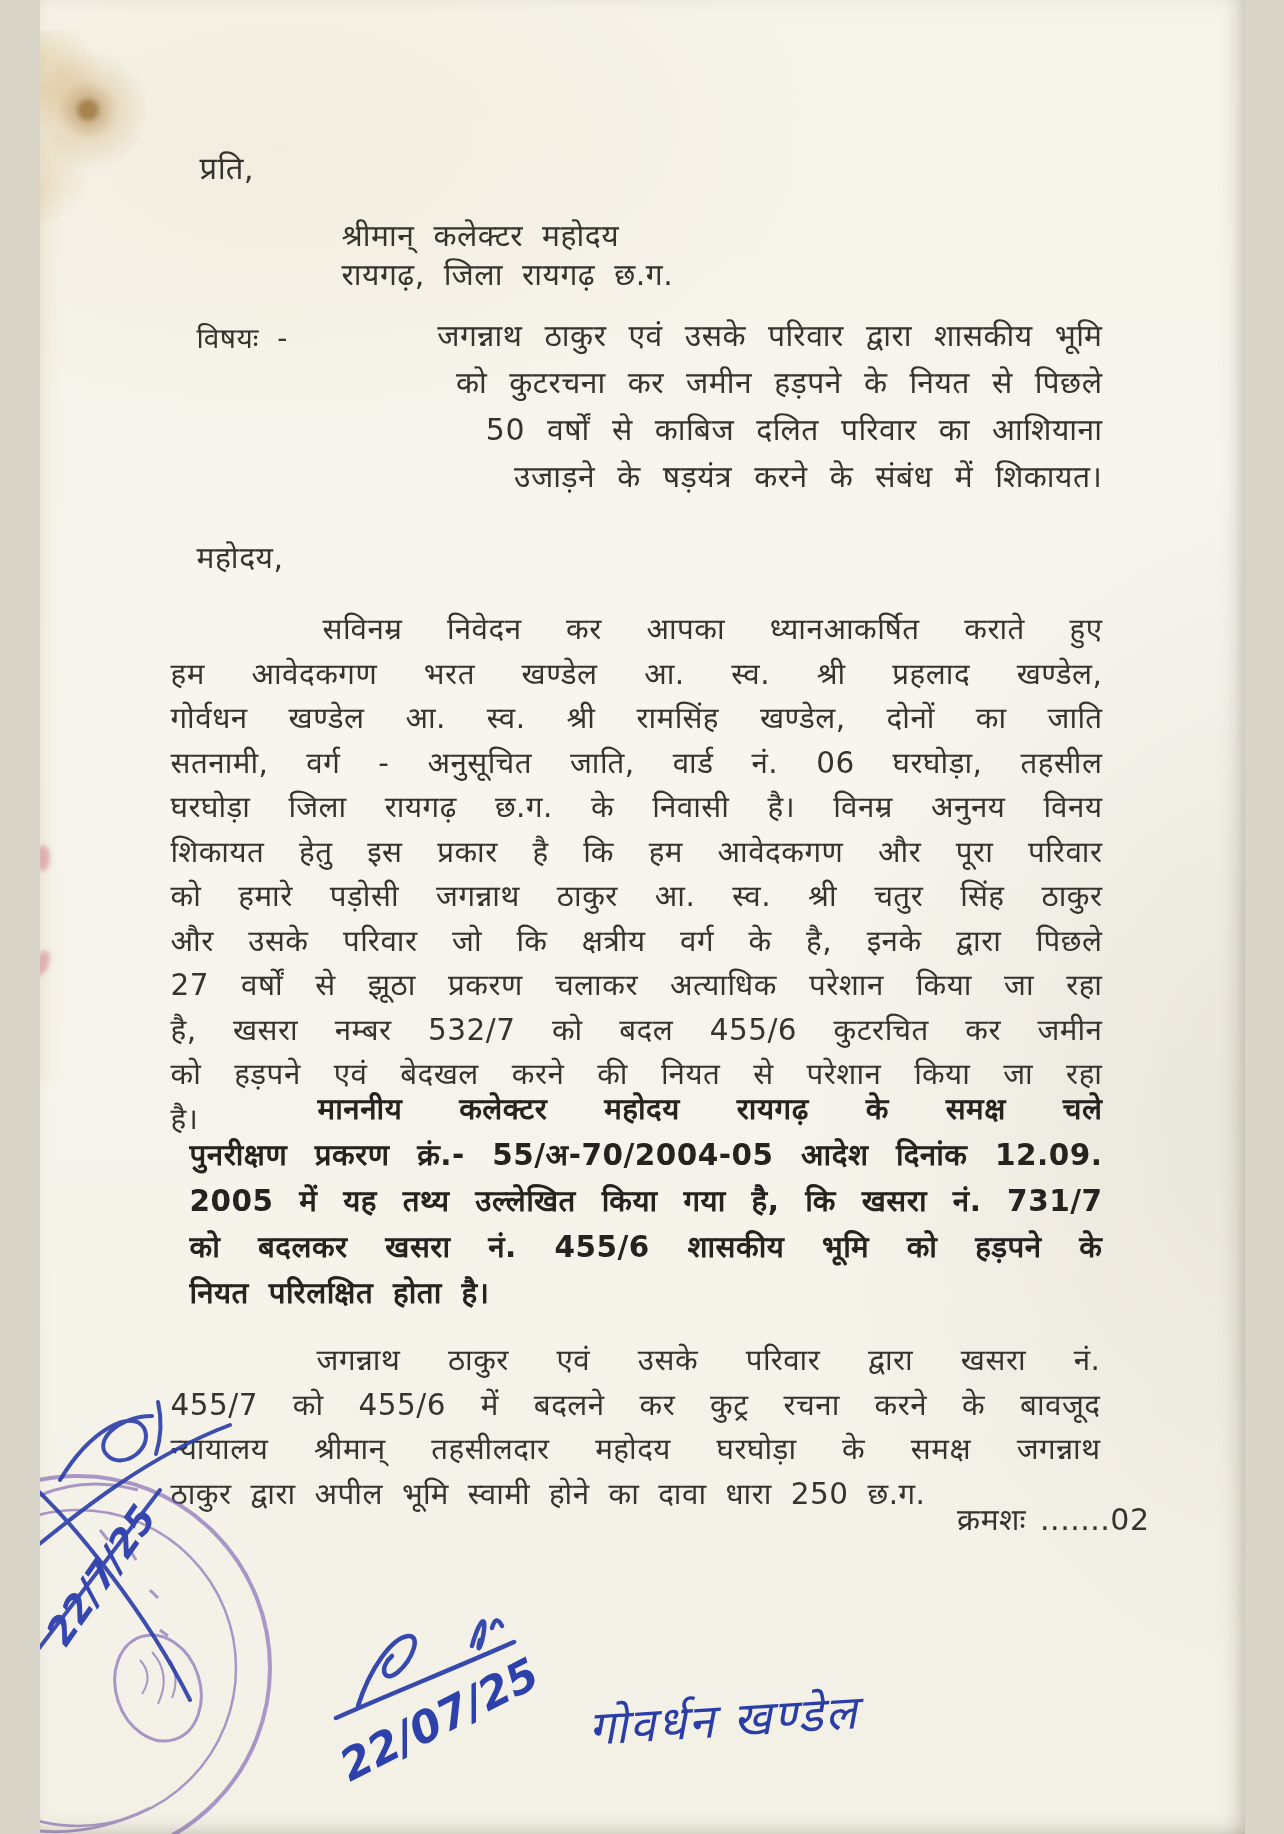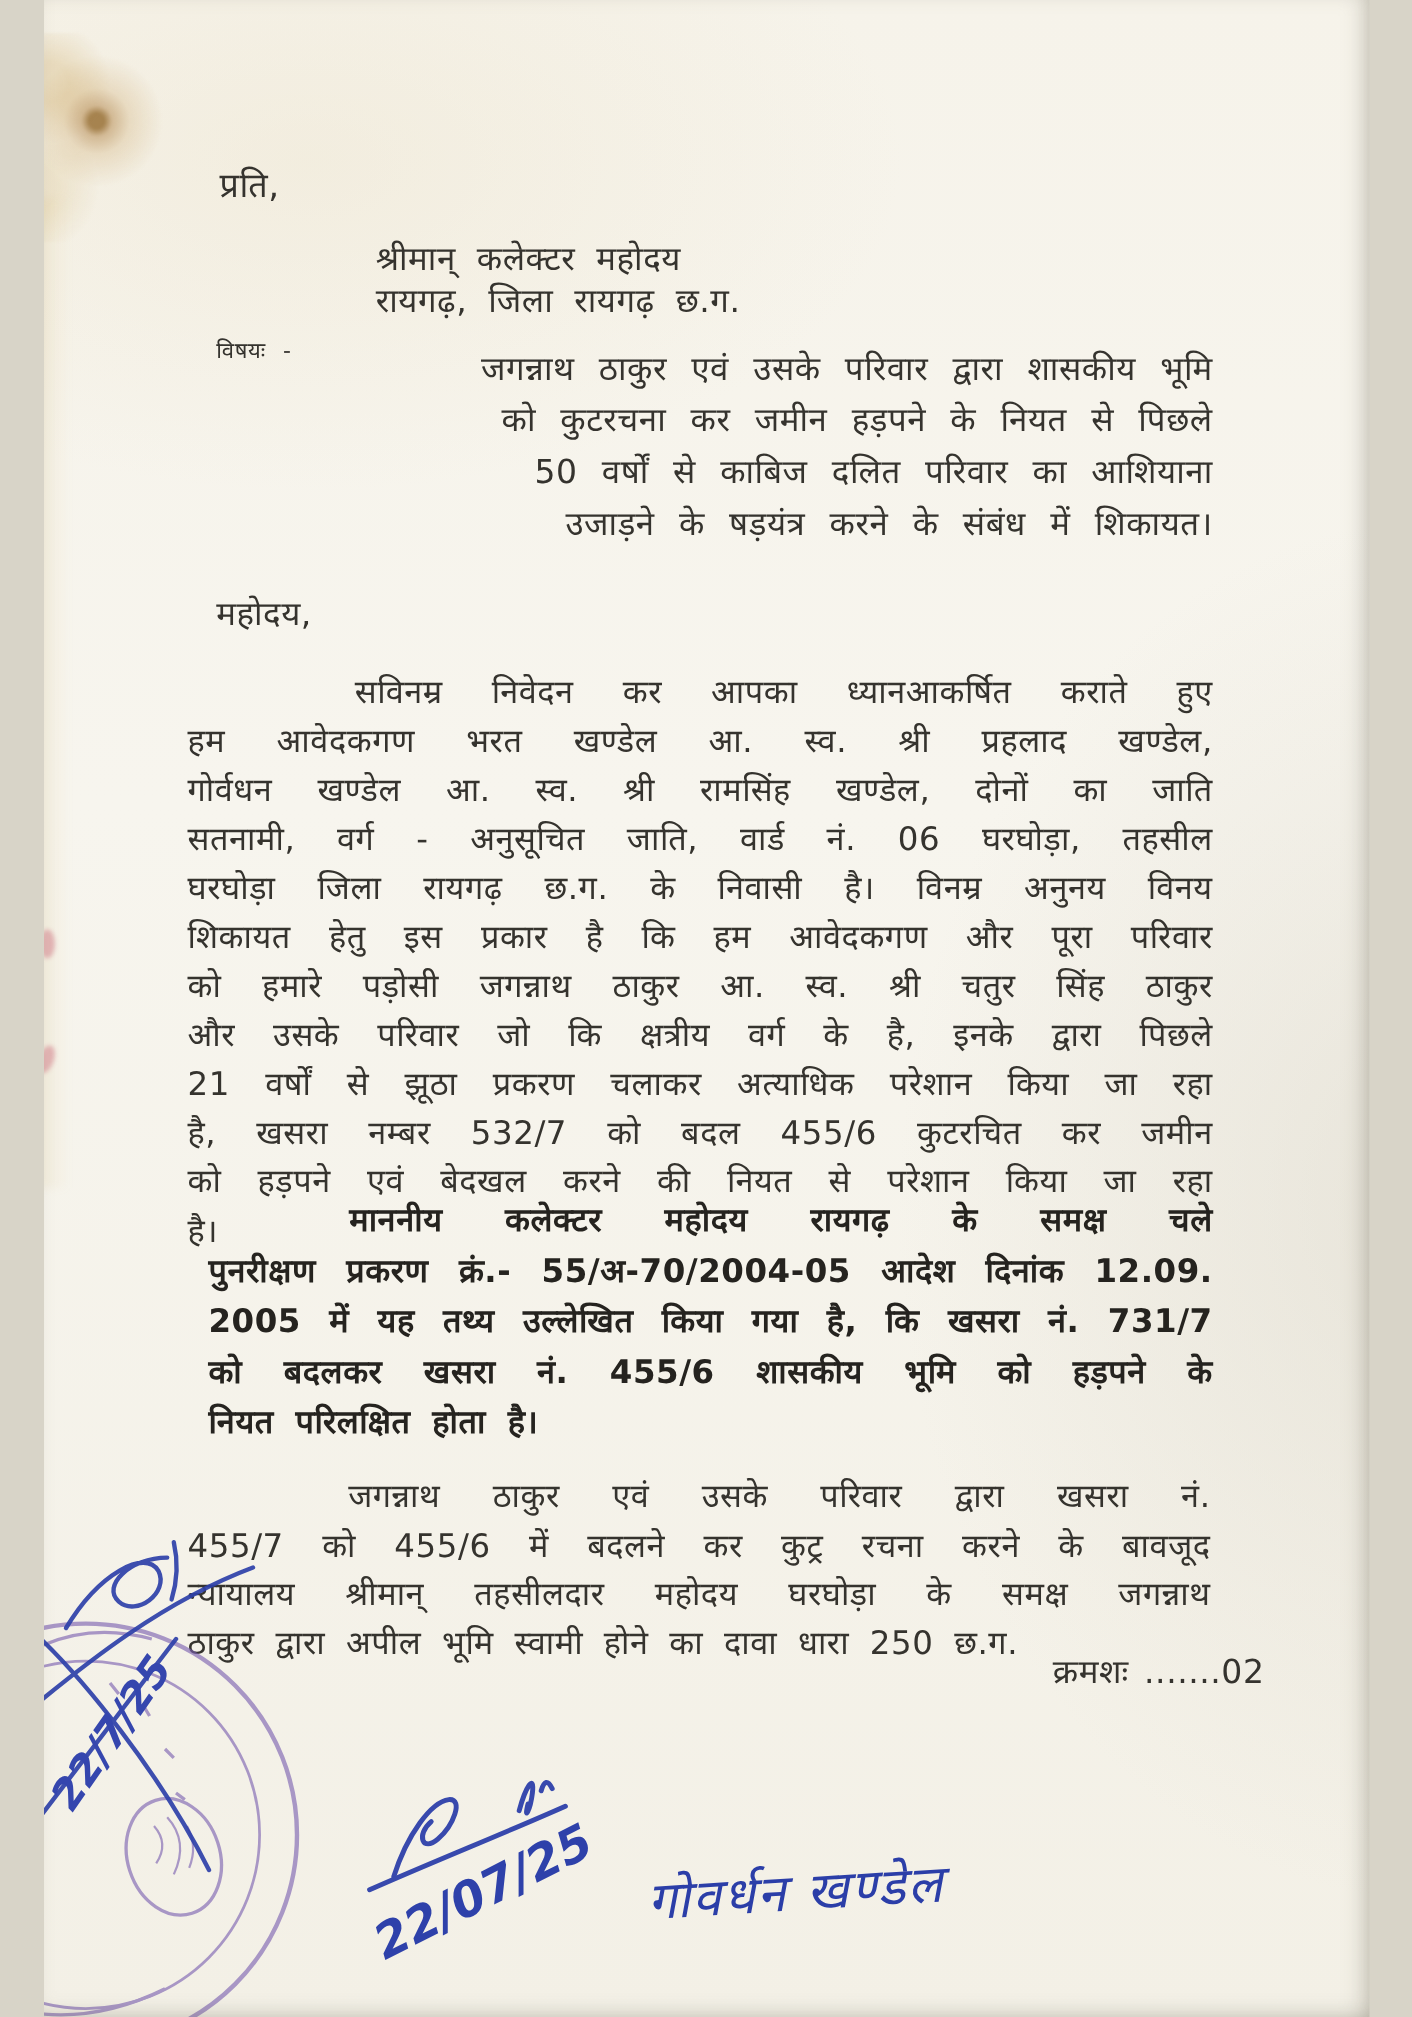--- a/index.html
+++ b/index.html
@@ -42,21 +42,21 @@
   .edge-shade {
     position: absolute; inset: 0; pointer-events: none;
     box-shadow: inset -14px 0 22px -12px rgba(120,115,100,.45), inset 0 -12px 20px -12px rgba(120,115,100,.35);
   }
 
   
   .printed { letter-spacing: .5px; word-spacing: 9px; }
 
   .to-label   { position: absolute; left: 160px; top: 146px; font-size: 31px; }
   .recipient  { position: absolute; left: 302px; top: 216px; font-size: 30px; line-height: 39px; }
-  .subject-label { position: absolute; left: 157px; top: 304px; font-size: 20px; }
+  .subject-label { position: absolute; left: 157px; top: 318px; font-size: 28px; }
   .subject    { position: absolute; left: 288px; top: 312px; width: 775px; font-size: 30px; }
   .subject .tline { line-height: 47px; text-align: right; word-spacing: 12px; }
   .salutation { position: absolute; left: 157px; top: 536px; font-size: 30px; }
 
   .para { position: absolute; font-size: 29.5px; }
   .para .tline { line-height: 44.5px; text-align: justify; text-align-last: justify; }
   .para .tline.last { text-align-last: left; }
   .para1 { left: 131px; top: 607px; width: 932px; }
   .para1 .tline:first-child { text-indent: 152px; }
 
@@ -111,21 +111,21 @@
 
   <div class="printed para para1">
       <div class="tline">सविनम्र निवेदन कर आपका ध्यानआकर्षित कराते हुए</div>
       <div class="tline">हम आवेदकगण भरत खण्डेल आ. स्व. श्री प्रहलाद खण्डेल,</div>
       <div class="tline">गोर्वधन खण्डेल आ. स्व. श्री रामसिंह खण्डेल, दोनों का जाति</div>
       <div class="tline">सतनामी, वर्ग - अनुसूचित जाति, वार्ड नं. 06 घरघोड़ा, तहसील</div>
       <div class="tline">घरघोड़ा जिला रायगढ़ छ.ग. के निवासी है। विनम्र अनुनय विनय</div>
       <div class="tline">शिकायत हेतु इस प्रकार है कि हम आवेदकगण और पूरा परिवार</div>
       <div class="tline">को हमारे पड़ोसी जगन्नाथ ठाकुर आ. स्व. श्री चतुर सिंह ठाकुर</div>
       <div class="tline">और उसके परिवार जो कि क्षत्रीय वर्ग के है, इनके द्वारा पिछले</div>
-      <div class="tline">21 वर्षों से झूठा प्रकरण चलाकर अत्याधिक परेशान किया जा रहा</div>
+      <div class="tline">27 वर्षों से झूठा प्रकरण चलाकर अत्याधिक परेशान किया जा रहा</div>
       <div class="tline">है, खसरा नम्बर 532/7 को बदल 455/6 कुटरचित कर जमीन</div>
       <div class="tline">को हड़पने एवं बेदखल करने की नियत से परेशान किया जा रहा</div>
       <div class="tline last">है।</div>
     </div>
 
   <div class="printed para emphasis">
       <div class="tline">माननीय कलेक्टर महोदय रायगढ़ के समक्ष चले</div>
       <div class="tline">पुनरीक्षण प्रकरण क्रं.- 55/अ-70/2004-05 आदेश दिनांक 12.09.</div>
       <div class="tline">2005 में यह तथ्य उल्लेखित किया गया है, कि खसरा नं. 731/7</div>
       <div class="tline">को बदलकर खसरा नं. 455/6 शासकीय भूमि को हड़पने के</div>

